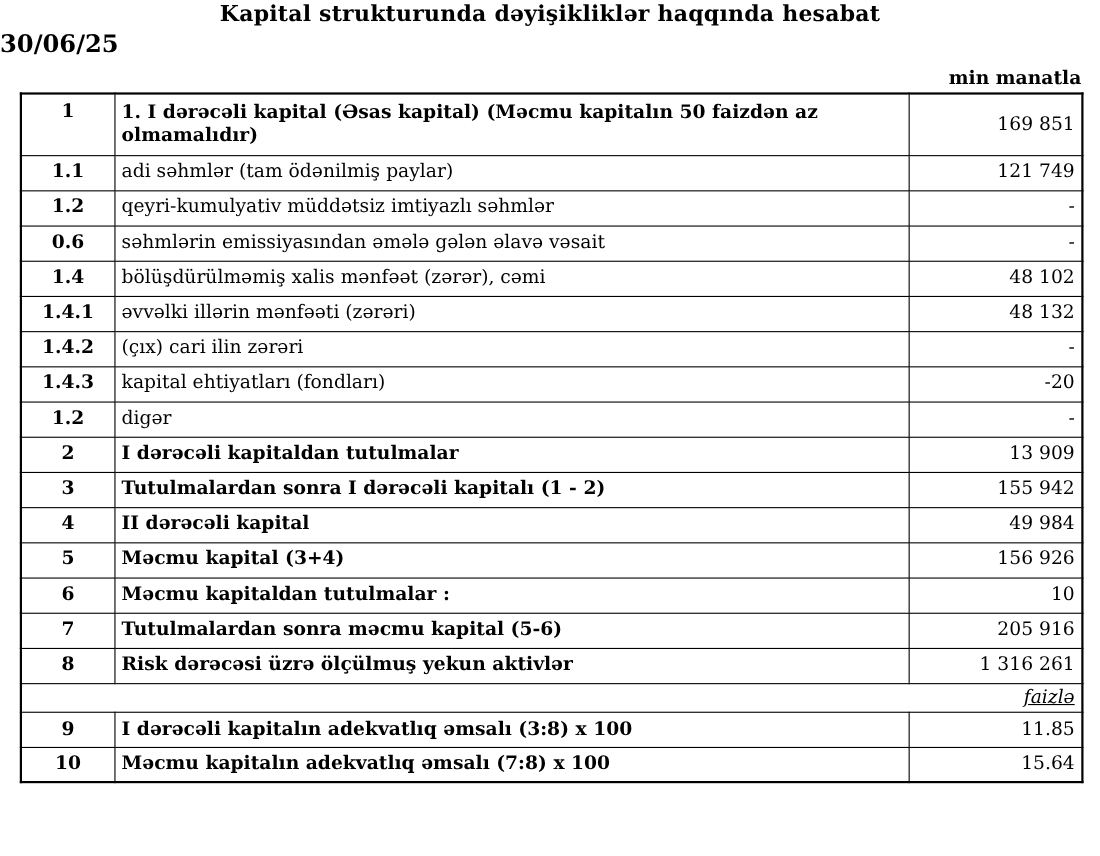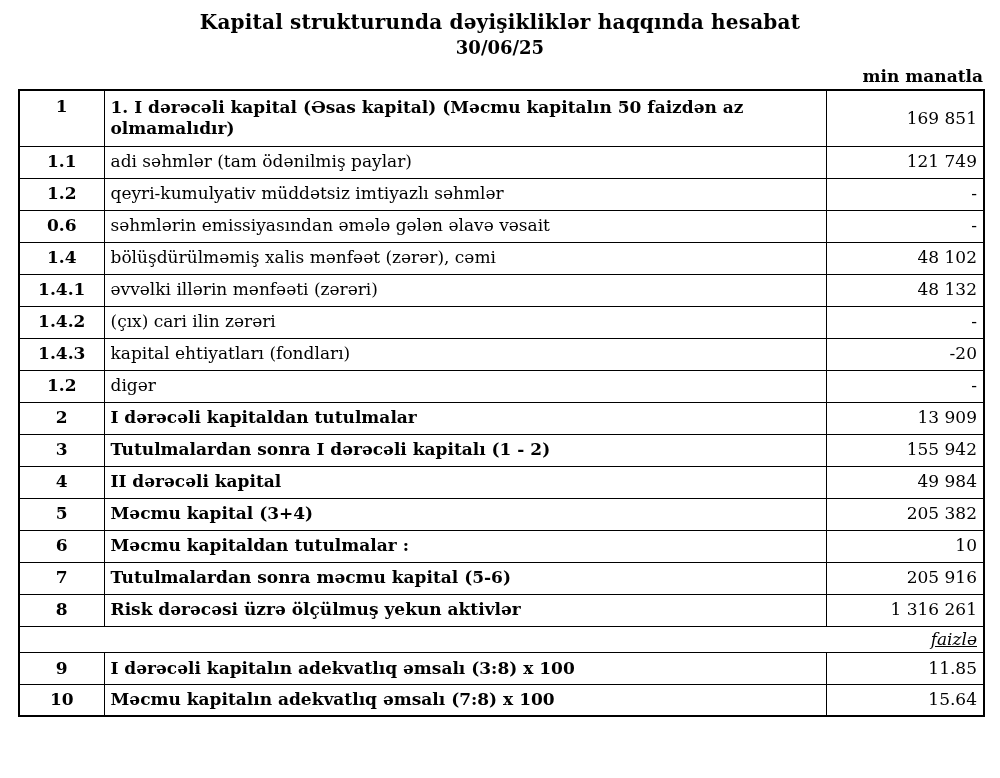--- a/index.html
+++ b/index.html
@@ -9,29 +9,27 @@
     font-family: "DejaVu Serif", "Liberation Serif", serif;
     color: #000;
   }
   .page {
     width: 1000px;
     height: 778px;
     position: relative;
     box-sizing: border-box;
   }
   .title {
-    padding-top: 10px;
     text-align: center;
     font-size: 20px;
     font-weight: bold;
     letter-spacing: 0.2px;
   }
   .date {
-    text-align: center;
-    font-size: 18px;
+    font-size: 22px;
     font-weight: bold;
     margin-top: 3px;
   }
   .unit {
     width: 965px;
     margin: 8px 0 3px 18px;
     text-align: right;
     font-size: 17px;
     font-weight: bold;
   }
@@ -171,21 +169,21 @@
 
       <tr class="r-std">
         <td class="num">4</td>
         <td class="label b">II dərəcəli  kapital</td>
         <td class="val">49 984</td>
       </tr>
 
       <tr class="r-std">
         <td class="num">5</td>
         <td class="label b">Məcmu kapital (3+4)</td>
-        <td class="val">205 382</td>
+        <td class="val">156 926</td>
       </tr>
 
       <tr class="r-std">
         <td class="num">6</td>
         <td class="label b">Məcmu kapitaldan tutulmalar :</td>
         <td class="val">10</td>
       </tr>
 
       <tr class="r-std">
         <td class="num">7</td>

